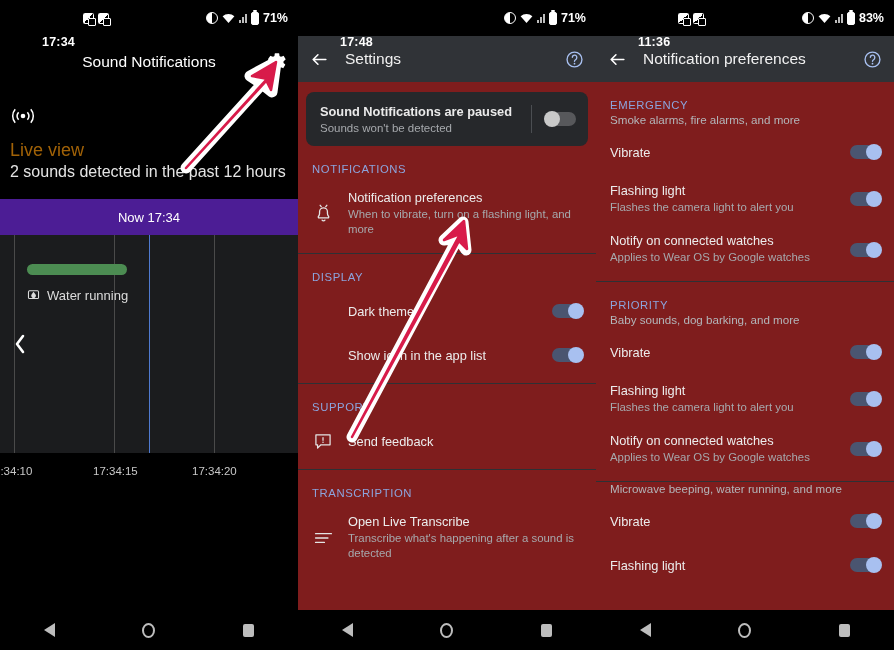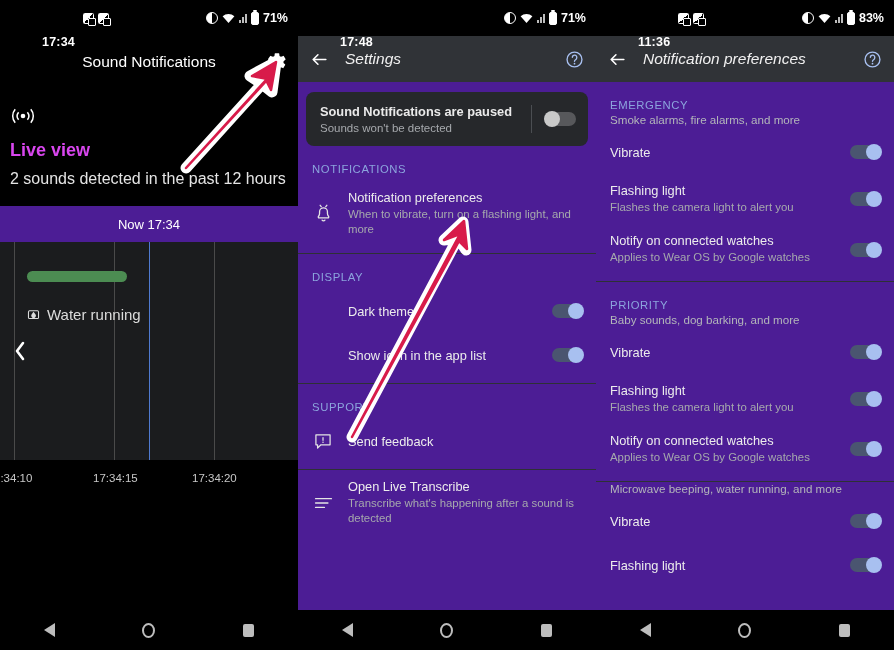--- a/index.html
+++ b/index.html
@@ -71,65 +71,65 @@
   .p1 { background:#000; }
   .p1-appbar {
     height: 52px; display:flex; align-items:center; justify-content:center;
     position: relative;
   }
   .p1-title { font-size: 15.5px; color:#fff; font-weight:normal; }
   .p1-gear { position:absolute; right: 10px; top:50%; transform:translateY(-50%);
              width:22px;height:22px; }
   .p1-body { padding: 18px 10px 0 10px; }
   .ic-live { width:26px;height:20px; margin-bottom: 14px; }
-  .p1-live-title { font-size: 18px; color:#d946ef; margin-bottom: 9px; font-weight:bold;}
+  .p1-live-title { font-size: 18px; color:#a16207; margin-bottom: 2px; font-weight:normal;}
   .p1-live-sub { font-size: 16px; color:#e4e4e4; }
   .p1-nowbar {
     margin-top: 18px;
     height: 36px; background:#4c1d95;
     display:flex; align-items:center; justify-content:center;
     color:#fff; font-size:13px;
   }
   .p1-chart {
     position: relative;
     height: 218px; background:#1b1c1e;
     overflow: hidden;
   }
   .gridline { position:absolute; top:0; bottom:0; width:1px; background:#4a4a4a; }
   .gridline.now { background:#4f7ad0; width:1.3px; }
   .soundbar {
     position:absolute; left:27px; top:29px;
     width:100px; height:11px; border-radius:6px; background:#4c8c52;
   }
   .soundlabel {
-    position:absolute; left:27px; top:64px;
+    position:absolute; left:27px; top:52px;
     display:flex; align-items:center; gap:7px;
-    color:#dcdcdc; font-size:15px;
+    color:#dcdcdc; font-size:13px;
   }
   .chev-left {
     position:absolute; left:12px; top:98px;
     width:16px;height:22px;
   }
   .p1-axis {
     height: 40px; background:#000; position:relative;
     color:#c8c8c8; font-size:11.5px;
   }
   .p1-axis span { position:absolute; top:12px; }
 
   
   .appbar {
     height: 46px; background:#303337;
     display:flex; align-items:center; padding: 0 12px;
     gap: 16px;
   }
   .appbar .backarrow { width:19px;height:19px; flex:0 0 auto; }
-  .appbar .ab-title { font-size:15.5px; color:#f1f1f1; flex:1 1 auto;font-style:italic; }
+  .appbar .ab-title { font-size:15.5px; color:#f1f1f1; flex:1 1 auto; }
   .appbar .helpicon { width:19px;height:19px; flex:0 0 auto; }
 
-  .content { background:#4c1d95; height: calc(650px - 36px - 46px - 40px); position:relative; overflow:hidden; }
+  .content { background:#7f1d1d; height: calc(650px - 36px - 46px - 40px); position:relative; overflow:hidden; }
 
   .card-paused {
     margin: 10px 8px 0 8px;
     background:#26282b; border-radius:8px;
     display:flex; align-items:center;
     padding: 11px 10px 11px 14px;
     min-height: 54px;
   }
   .card-paused .txt { flex:1 1 auto; }
   .card-paused .t1 { font-size:12.8px; color:#eaeaea; font-weight:bold; margin-bottom:3px;}
@@ -363,20 +363,21 @@
           <svg width="20" height="20" viewBox="0 0 24 24" fill="none" stroke="#e4e4e4" stroke-width="1.5" stroke-linejoin="round">
             <path d="M3.5 4.5h17v12h-11l-4 4v-4h-2z"></path>
             <path d="M12 8v3.2" stroke-linecap="round"></path>
               <circle cx="12" cy="13.6" r=".9" fill="#e4e4e4" stroke="none"></circle>
           </svg>
         </span>
         <span class="body"><span class="title">Send feedback</span></span>
       </div>
       <div class="divider"></div>
 
+      <div class="sect-head">TRANSCRIPTION</div>
       <div class="row">
         <span class="lead">
           <svg width="21" height="16" viewBox="0 0 24 18" stroke="#e4e4e4" stroke-width="1.7" stroke-linecap="round">
             <path d="M3 4h18M3 9h14M3 14h10"></path>
           </svg>
         </span>
         <span class="body">
           <span class="title" style="display:block">Open Live Transcribe</span>
           <span class="sub" style="display:block">Transcribe what's happening after a sound is detected</span>
         </span>

